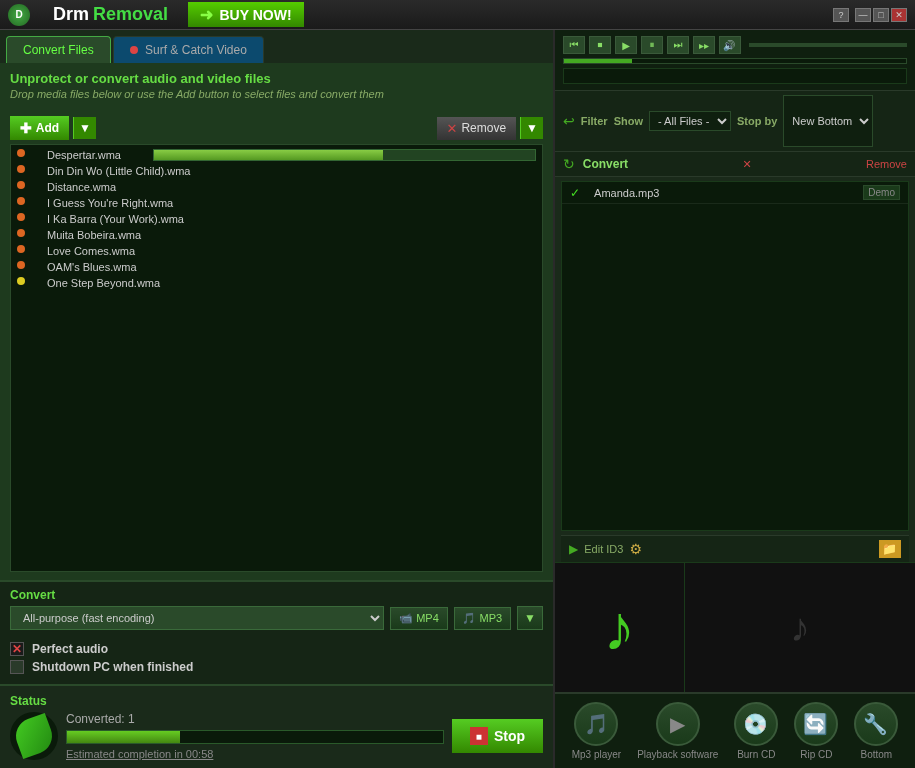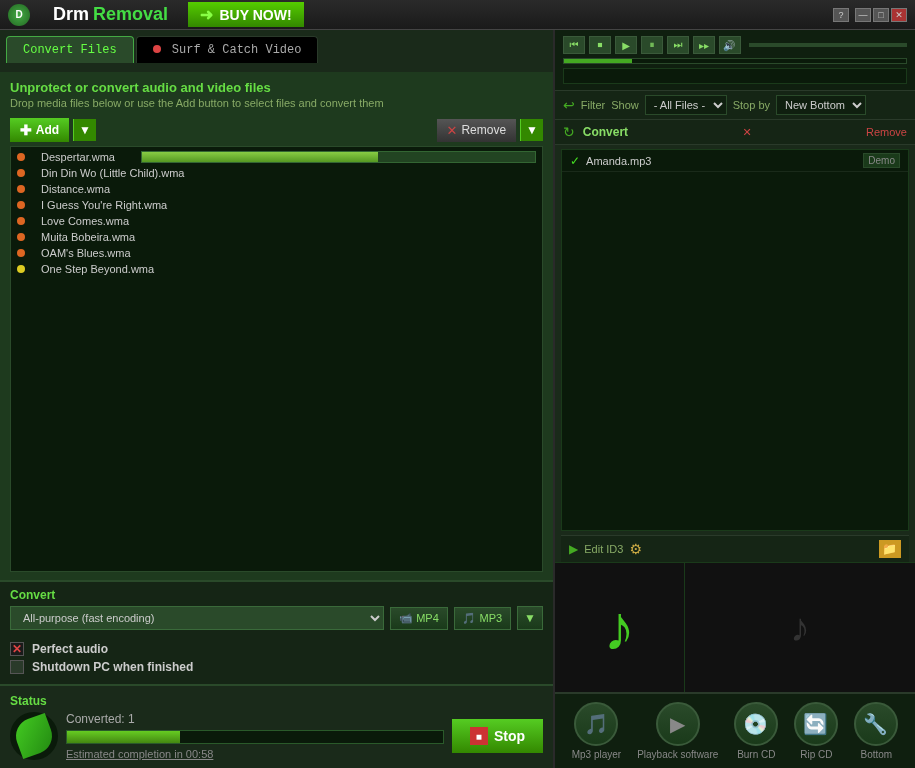--- a/index.html
+++ b/index.html
@@ -114,39 +114,38 @@
       background: #1e3a1e;
       display: flex;
       flex-direction: column;
       border-right: 2px solid #2a2a2a;
     }
 
     
     .tabs {
       display: flex;
       background: #1a2a1a;
-      padding: 6px 6px 9px 6px;
+      padding: 6px 6px 0 6px;
       gap: 2px;
-      font-family: Liberation Mono, monospace;
     }
     .tab {
       padding: 6px 16px;
       cursor: pointer;
       font-size: 12px;
       border-radius: 4px 4px 0 0;
       border: 1px solid #3a5a3a;
       border-bottom: none;
     }
     .tab.active {
       background: #2a4a2a;
       color: #66ff44;
       border-color: #44aa44;
     }
     .tab.inactive {
-      background: #000000;
+      background: #0c4a6e;
       color: #aaa;
       border-color: #2a3a2a;
     }
     .tab-dot {
       display: inline-block;
       width: 8px;
       height: 8px;
       background: #dd4444;
       border-radius: 50%;
       margin-right: 4px;
@@ -162,21 +161,22 @@
     }
     .section-heading {
       color: #66dd44;
       font-size: 13px;
       font-weight: bold;
       margin-bottom: 2px;
     }
     .section-sub {
       color: #88aa66;
       font-size: 11px;
-      margin-bottom: 9px;
+      margin-bottom: 16px;
+      font-style: italic;
     }
 
     
     .file-toolbar {
       display: flex;
       align-items: center;
       gap: 4px;
       margin-bottom: 4px;
     }
     .add-btn {
@@ -221,23 +221,22 @@
     
     .file-list {
       background: #0a1a0a;
       flex: 1;
       border: 1px solid #2a4a2a;
       overflow-y: auto;
       padding: 2px;
     }
     .file-item {
       display: flex;
-      align-items: center;
       padding: 2px 4px;
-      gap: 16px;
+      gap: 22px;
       cursor: pointer;
     }
     .file-dot {
       width: 8px;
       height: 8px;
       border-radius: 50%;
       flex-shrink: 0;
     }
     .file-dot.orange { background: #dd6622; }
     .file-dot.yellow { background: #ddcc22; }
@@ -471,21 +470,21 @@
 
     
     .filter-bar {
       display: flex;
       align-items: center;
       gap: 6px;
       padding: 4px 8px;
       background: #152515;
       border-bottom: 1px solid #2a3a2a;
     }
-    .filter-label { color: #88aa66; font-size: 11px; }
+    .filter-label { color: #88aa66; font-size: 11px; font-weight: bold; }
     .filter-select {
       background: #0f1f0f;
       color: #ccc;
       border: 1px solid #2a4a2a;
       padding: 2px 4px;
       font-size: 11px;
     }
     .back-icon {
       color: #44aa22;
       font-size: 14px;
@@ -511,21 +510,21 @@
     .playlist-header-title { color: #88dd66; font-size: 12px; font-weight: bold; }
     .playlist-remove { color: #cc4444; font-size: 11px; cursor: pointer; margin-left: auto; }
     .playlist-item {
       display: flex;
       align-items: center;
       padding: 3px 8px;
       gap: 6px;
       border-bottom: 1px solid #1a2a1a;
     }
     .playlist-check { color: #44dd22; font-size: 12px; }
-    .playlist-name { color: #ccc; font-size: 11px; flex: 1; }
+    .playlist-name { color: #ccc; font-size: 11px; flex: 1; margin-left: 8px; }
     .playlist-badge {
       color: #888;
       font-size: 10px;
       background: #1a3a1a;
       padding: 1px 4px;
       border: 1px solid #2a4a2a;
     }
 
     
     .edit-id3-section {
@@ -616,21 +615,21 @@
     }
 
     
     ::-webkit-scrollbar { width: 6px; }
     ::-webkit-scrollbar-track { background: #0a1a0a; }
     ::-webkit-scrollbar-thumb { background: #3a6a3a; }
     .sort-select {
       background: #0f1f0f;
       color: #ccc;
       border: 1px solid #2a4a2a;
-      padding: 2px 4px;
+      padding: 18px 4px;
       font-size: 11px;
     }
   </style>
 </head>
 <body>
 
 <div class="title-bar">
   <div class="title-bar-logo">
     <div class="logo-icon">D</div>
     <span class="logo-text-drm">Drm</span>
@@ -696,25 +695,29 @@
         <div class="file-item">
           <span class="file-dot orange"></span>
           <span class="file-name">Distance.wma</span>
         </div>
         <div class="file-item">
           <span class="file-dot orange"></span>
           <span class="file-name">I Guess You're Right.wma</span>
         </div>
         <div class="file-item">
           <span class="file-dot orange"></span>
-          <span class="file-name">Love Comes.wma</span>
+          <span class="file-name">I Ka Barra (Your Work).wma</span>
         </div>
         <div class="file-item">
           <span class="file-dot orange"></span>
           <span class="file-name">Muita Bobeira.wma</span>
+        </div>
+        <div class="file-item">
+          <span class="file-dot orange"></span>
+          <span class="file-name">Love Comes.wma</span>
         </div>
         <div class="file-item">
           <span class="file-dot orange"></span>
           <span class="file-name">OAM's Blues.wma</span>
         </div>
         <div class="file-item">
           <span class="file-dot yellow"></span>
           <span class="file-name">One Step Beyond.wma</span>
         </div>
       </div>

